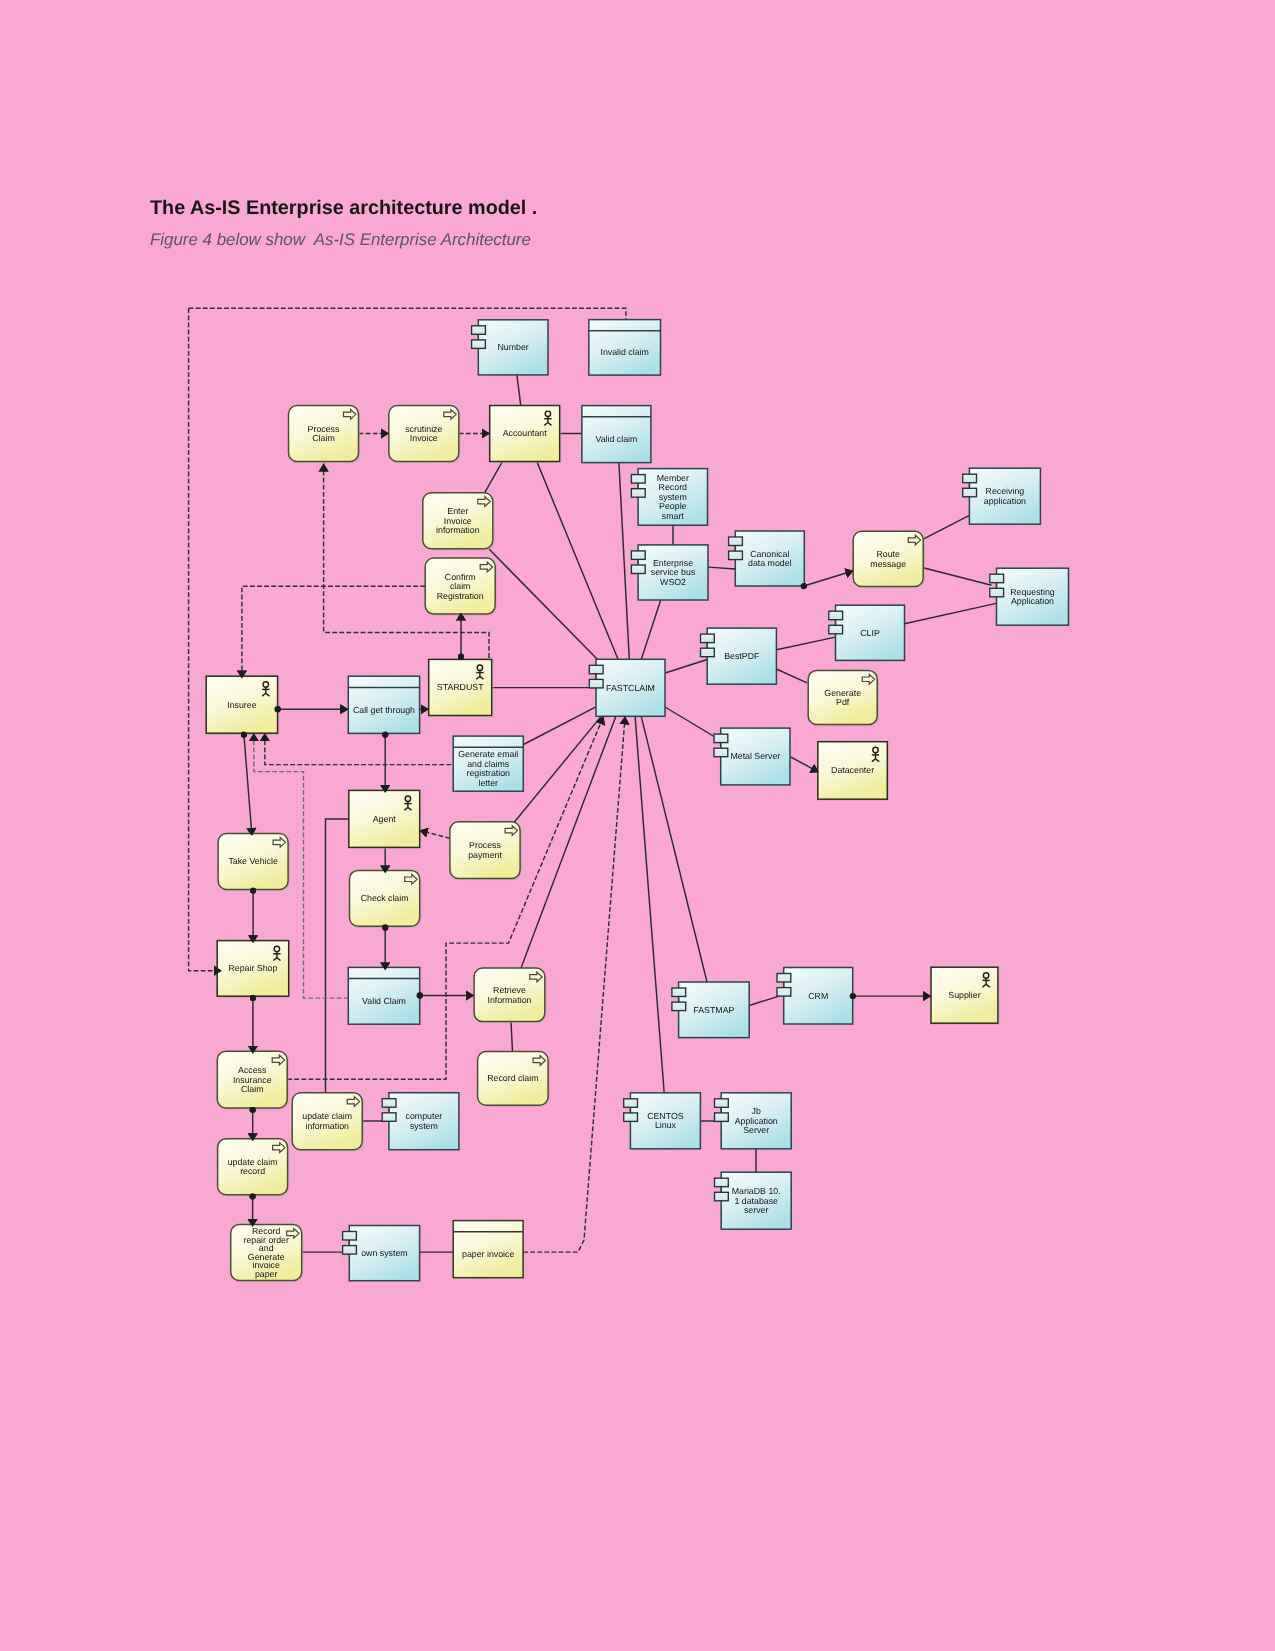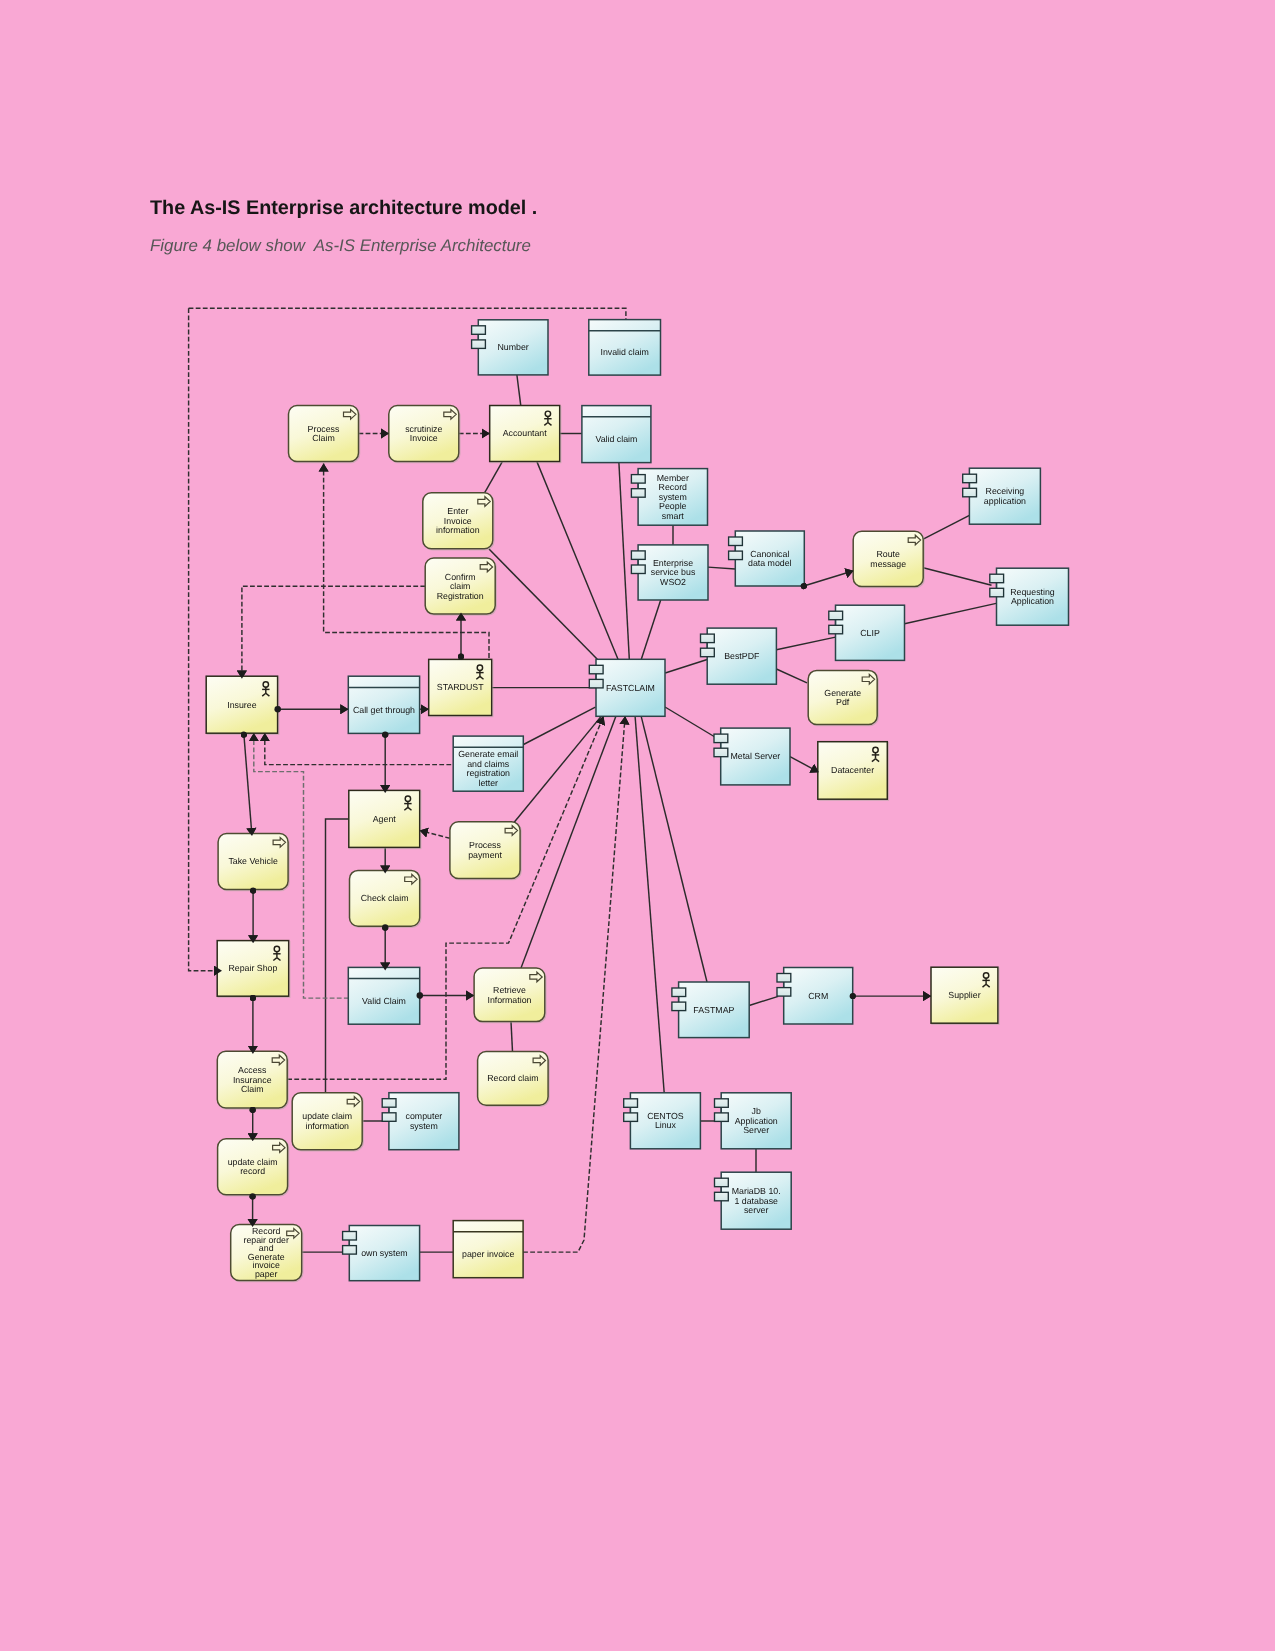--- a/index.html
+++ b/index.html
@@ -1,20 +1,20 @@
 <!DOCTYPE html>
 <html><head>
 <meta charset="utf-8">
 <title>The As-IS Enterprise architecture model</title>
 <style>
   html,body{margin:0;padding:0;background:#ffffff;}
   body{width:1275px;height:1651px;font-family:"Liberation Sans",sans-serif;-webkit-font-smoothing:antialiased;}
   .page{position:relative;width:1275px;height:1651px;background:#f9a8d4;overflow:hidden;}
   .doc-title{position:absolute;left:150px;top:197px;font-size:19.8px;font-weight:bold;color:#161616;}
-  .doc-sub{position:absolute;left:150px;top:236px;font-size:16.9px;font-style:italic;color:#575757;white-space:pre;}
+  .doc-sub{position:absolute;left:150px;top:230px;font-size:16.9px;font-style:italic;color:#575757;white-space:pre;}
   svg.diagram{position:absolute;left:0;top:0;}
   svg text{font-family:"Liberation Sans",sans-serif;fill:#131313;}
   *{-webkit-font-smoothing:antialiased;text-rendering:geometricPrecision;}
   svg{shape-rendering:geometricPrecision;}
 </style>
 </head>
 <body>
 
 <div class="page">
   <div class="doc-title">The As-IS Enterprise architecture model .</div>

